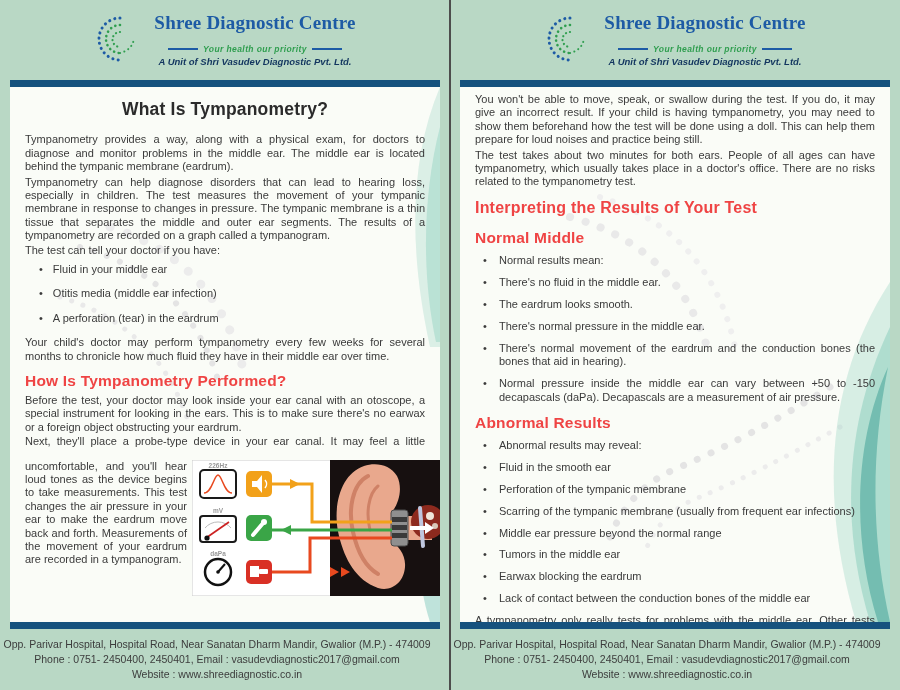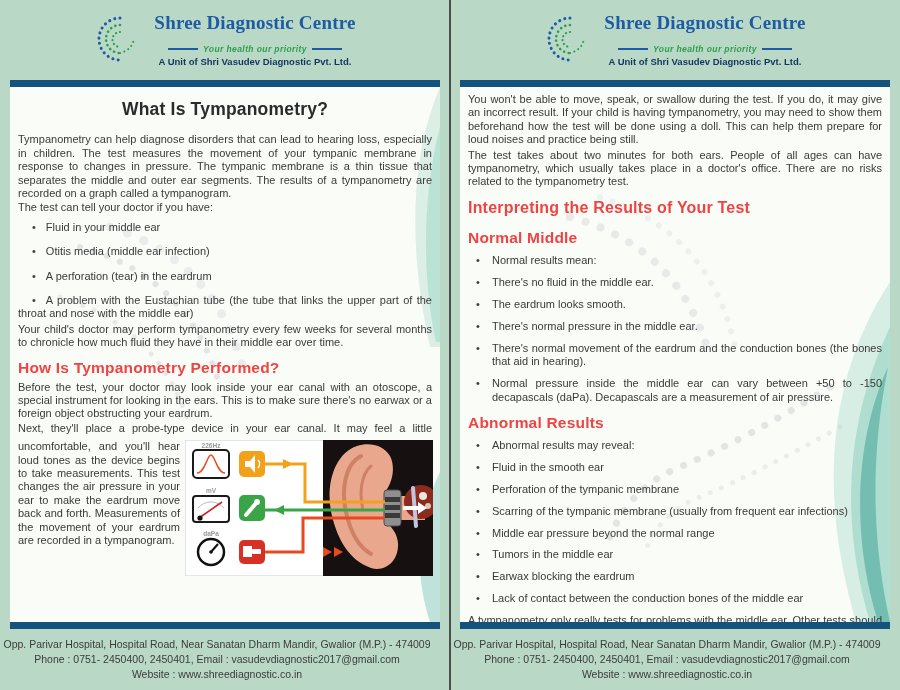--- a/index.html
+++ b/index.html
@@ -14,47 +14,47 @@
   #divider{position:absolute; left:449px; top:0; width:2px; height:690px; background:#4d4d4d; z-index:5;}
 
   
   .header{position:absolute; top:0; left:10px; right:10px; height:80px;
     display:flex; align-items:center; justify-content:center; gap:8px;text-align:center;}
   .logo-text{display:flex; flex-direction:column; align-items:center;}
   .logo-name{font-family:"Liberation Serif", serif; font-weight:bold; font-size:19px; color:#1d5ba5; letter-spacing:.2px; line-height:1.05;}
   .tag-row{display:flex; align-items:center; gap:5px; margin-top:12px;}
   .tag-line{width:30px; height:2px; background:#1d5ba5;}
   .logo-tag{font-size:8.5px; font-style:italic; font-weight:bold; color:#2f9e4f; letter-spacing:.4px;}
-  .logo-unit{font-size:9.5px; font-weight:bold; color:#12355f; margin-top:2px;}
+  .logo-unit{font-size:9.5px; font-style:italic; font-weight:bold; color:#12355f; margin-top:2px;}
 
   .bar{position:absolute; left:10px; right:10px; height:7px; background:#16527e; z-index:2;}
   .bar-top{top:80px;} .bar-bottom{bottom:61px;}
 
   .content{position:absolute; top:87px; left:10px; right:10px; bottom:68px;
-    background:#fafcf7; overflow:hidden; padding:6px 8px; box-sizing:border-box;
+    background:#fafcf7; overflow:hidden; padding:6px 15px; box-sizing:border-box;
     font-size:11px; line-height:1.22; text-align:justify;}
   .content .inner{position:relative; z-index:1;}
   .decor{position:absolute; z-index:0; pointer-events:none;}
 
   .page-title{font-size:17.5px; font-weight:bold; color:#2b2b2b; text-align:center; margin:6px 0 13px 0; letter-spacing:.2px;}
   .section-h{font-size:15.5px; font-weight:bold; color:#ef4444; text-align:left; margin:9px 0 3px 0; letter-spacing:.2px;}
   p{margin:0 0 1px 0;}
   p.gap{margin-bottom:2px;}
 
   ul{list-style:none; margin:6px 0 2px 0; padding:0;}
   
   .list-flat li{margin-bottom:11px; text-indent:14px;}
   .list-flat li::before{content:"\2022"; margin-right:10px; color:#3a3a3a;}
   .list-flat li.tight{margin-bottom:2px;}
   
   .list-hang li{position:relative; padding-left:24px; margin-bottom:8.5px;}
   .list-hang li::before{content:"\2022"; position:absolute; left:8px; color:#3a3a3a;}
 
   .oneline{text-align:justify; text-align-last:justify;}
-  .wrap-row{display:flex; gap:5px; margin-top:5px;}
+  .wrap-row{display:flex; gap:5px; margin-top:11px;}
   .wrap-col{width:162px; flex:0 0 162px;}
   .diagram-box{flex:1;}
   .diagram-box svg{display:block;}
 
   .footer{position:absolute; left:0; right:16px; bottom:0; height:61px;
     display:flex; flex-direction:column; align-items:center; justify-content:center;
     font-size:10.5px; line-height:1.45; color:#3c3c3c; text-align:center;}
 </style>
 </head>
 <body>
@@ -93,27 +93,27 @@
       <svg class="decor" style="right:0; top:0;" width="70" height="260" viewBox="0 0 70 260">
         <path d="M70,0 C40,70 38,160 60,260 L70,260 Z" fill="rgba(140,205,185,0.28)"></path>
         <path d="M70,40 C52,110 52,190 66,255 L70,255 Z" fill="rgba(110,195,175,0.30)"></path>
       </svg>
       <svg class="decor" style="right:0; bottom:0;" width="46" height="150" viewBox="0 0 46 150">
         <path d="M46,0 C22,50 20,100 36,150 L46,150 Z" fill="rgba(80,180,165,0.35)"></path>
       </svg>
 
       <div class="inner">
         <div class="page-title">What Is Tympanometry?</div>
+        <p class="gap">Tympanometry provides a way, along with a physical exam, for doctors to diagnose and monitor problems in the middle ear. The middle ear is located behind the tympanic membrane (eardrum).</p>
         <p>Tympanometry can help diagnose disorders that can lead to hearing loss, especially in children. The test measures the movement of your tympanic membrane in response to changes in pressure. The tympanic membrane is a thin tissue that separates the middle and outer ear segments. The results of a tympanometry are recorded on a graph called a tympanogram.</p>
         <p>The test can tell your doctor if you have:</p>
         <ul class="list-flat">
           <li>Fluid in your middle ear</li>
           <li>Otitis media (middle ear infection)</li>
           <li>A perforation (tear) in the eardrum</li>
-          <li class="tight">A problem with the Eustachian tube (the tube that links the upper part of the throat and nose with the middle ear)</li>
         </ul>
         <p>Your child's doctor may perform tympanometry every few weeks for several months to chronicle how much fluid they have in their middle ear over time.</p>
         <div class="section-h">How Is Tympanometry Performed?</div>
         <p>Before the test, your doctor may look inside your ear canal with an otoscope, a special instrument for looking in the ears. This is to make sure there's no earwax or a foreign object obstructing your eardrum.</p>
         <p class="oneline">Next, they'll place a probe-type device in your ear canal. It may feel a little</p>
         <div class="wrap-row">
           <p class="wrap-col">uncomfortable, and you'll hear loud tones as the device begins to take measurements. This test changes the air pressure in your ear to make the eardrum move back and forth. Measurements of the movement of your eardrum are recorded in a tympanogram.</p>
           <div class="diagram-box">
             <svg width="248" height="136" viewBox="0 0 248 136">
               <rect x="0" y="0" width="248" height="136" fill="#ffffff" stroke="#cccccc" stroke-width="1"></rect>

